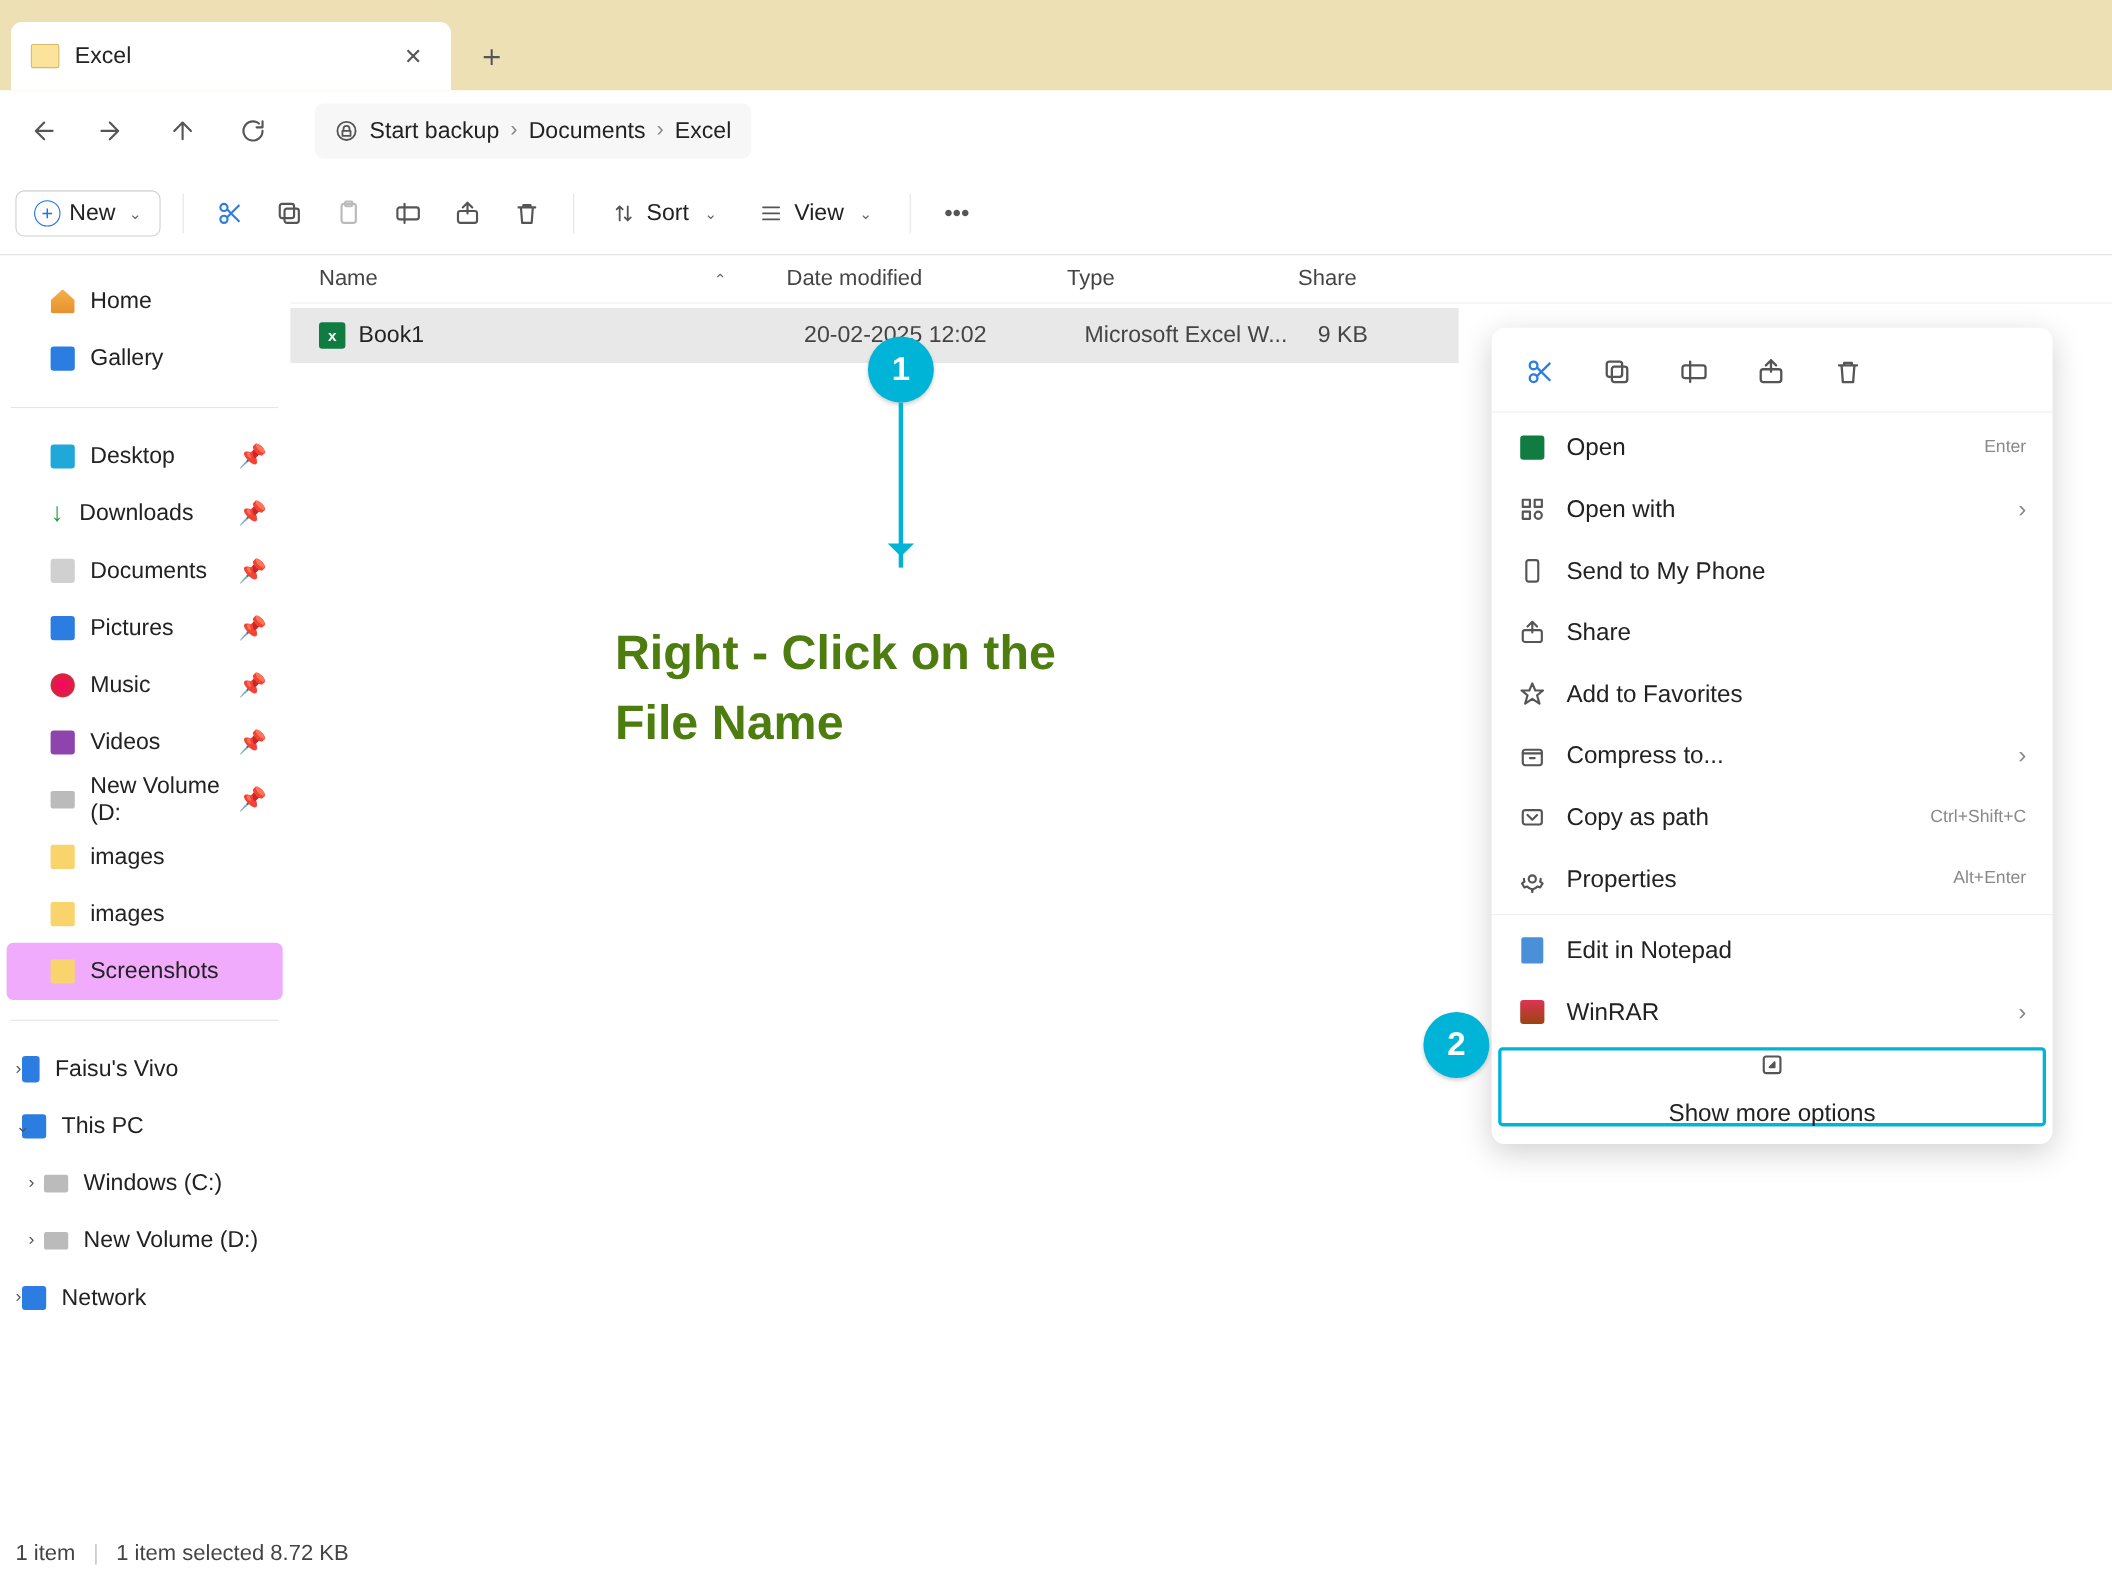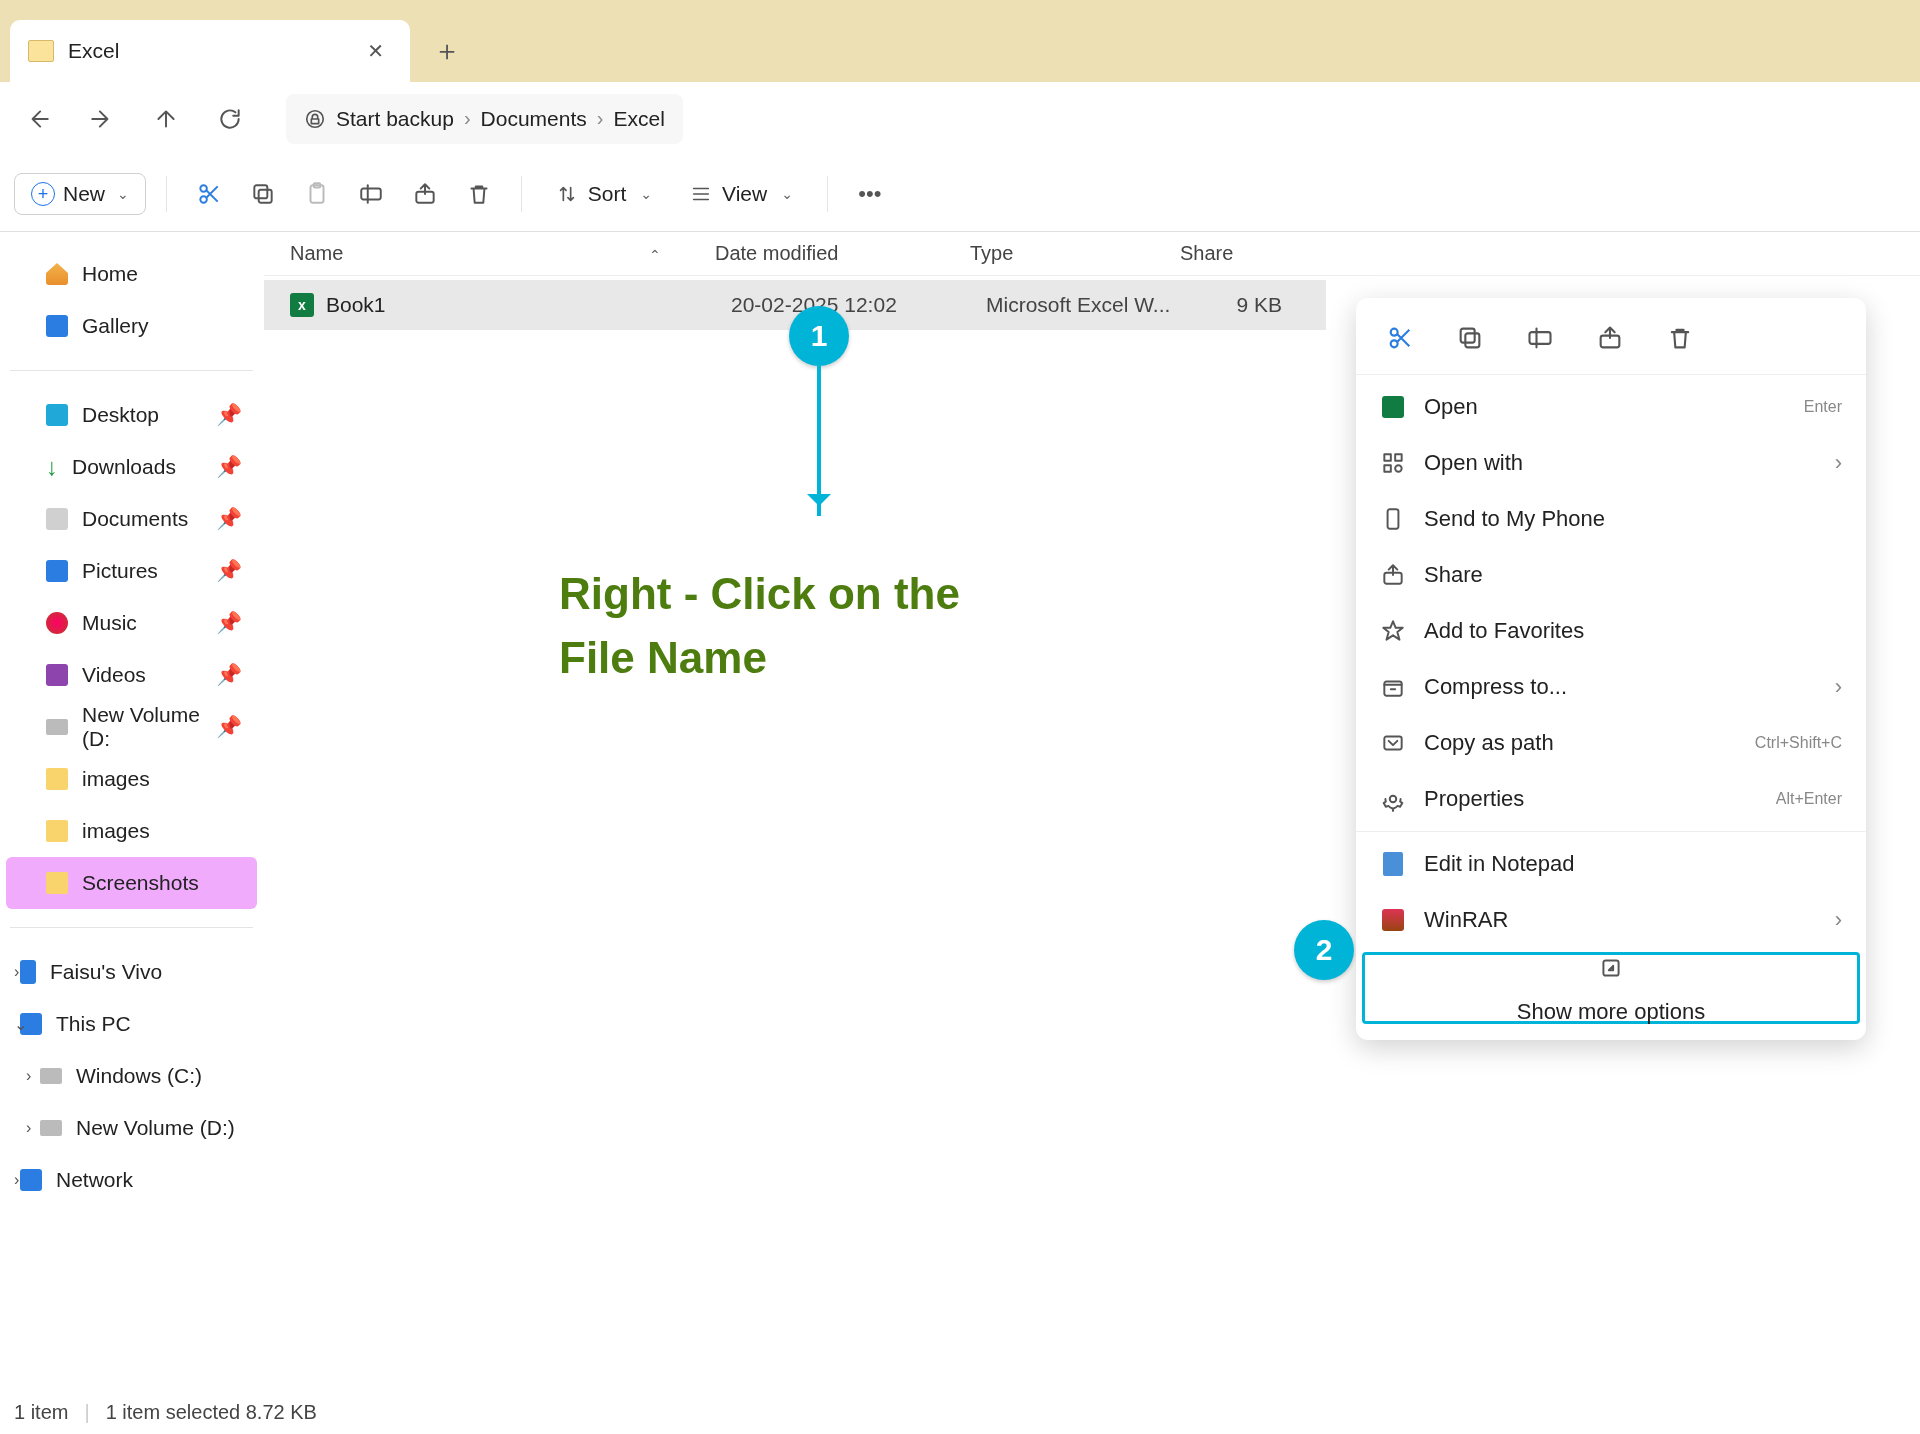--- a/index.html
+++ b/index.html
@@ -74,21 +74,21 @@
 .col-type{width:210px;}
 .col-size{width:130px; text-align:left;}
 .sort-caret{font-size:14px;color:#666;margin-left:300px;}
 
 .filerow { display:flex; align-items:center; height: 50px; padding-left:10px;
   background:#e8e8e8; margin: 4px 0 0 0; width: 1062px;}
 .filerow .cell{padding-left:16px;}
 .c-name{width:441px;display:flex;align-items:center;gap:12px;}
 .c-date{width:255px;color:#444;}
 .c-type{width:212px;color:#444;overflow:hidden;text-overflow:ellipsis;white-space:nowrap;}
-.c-size{width:120px;text-align:right;color:#444;padding-right:20px;}
+.c-size{width:120px;text-align:left;color:#444;padding-right:20px;}
 .excel-ic{width:24px;height:24px;background:#107c41;border-radius:3px;display:flex;
   align-items:center;justify-content:center;color:#fff;font-size:14px;font-weight:bold;}
 
 
 .badge{width:60px;height:60px;border-radius:50%;background:#00b4d8;color:#fff;
   display:flex;align-items:center;justify-content:center;font-size:30px;font-weight:bold;
   position:absolute; box-shadow:0 2px 4px rgba(0,0,0,.2);}
 .badge1{left:525px;top:74px;}
 .arrow-down{position:absolute;left:553px;top:134px;width:4px;height:150px;background:#00b4d8;}
 .arrow-down::after{content:"";position:absolute;bottom:-2px;left:-10px;border:12px solid transparent;

